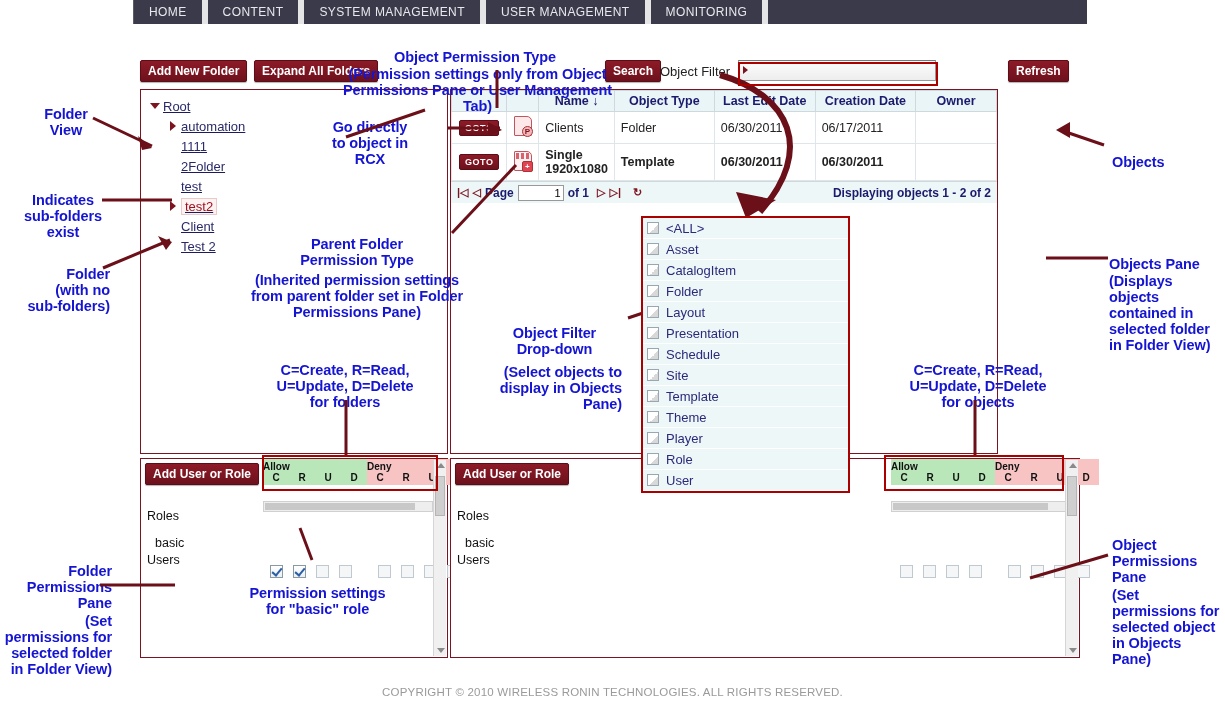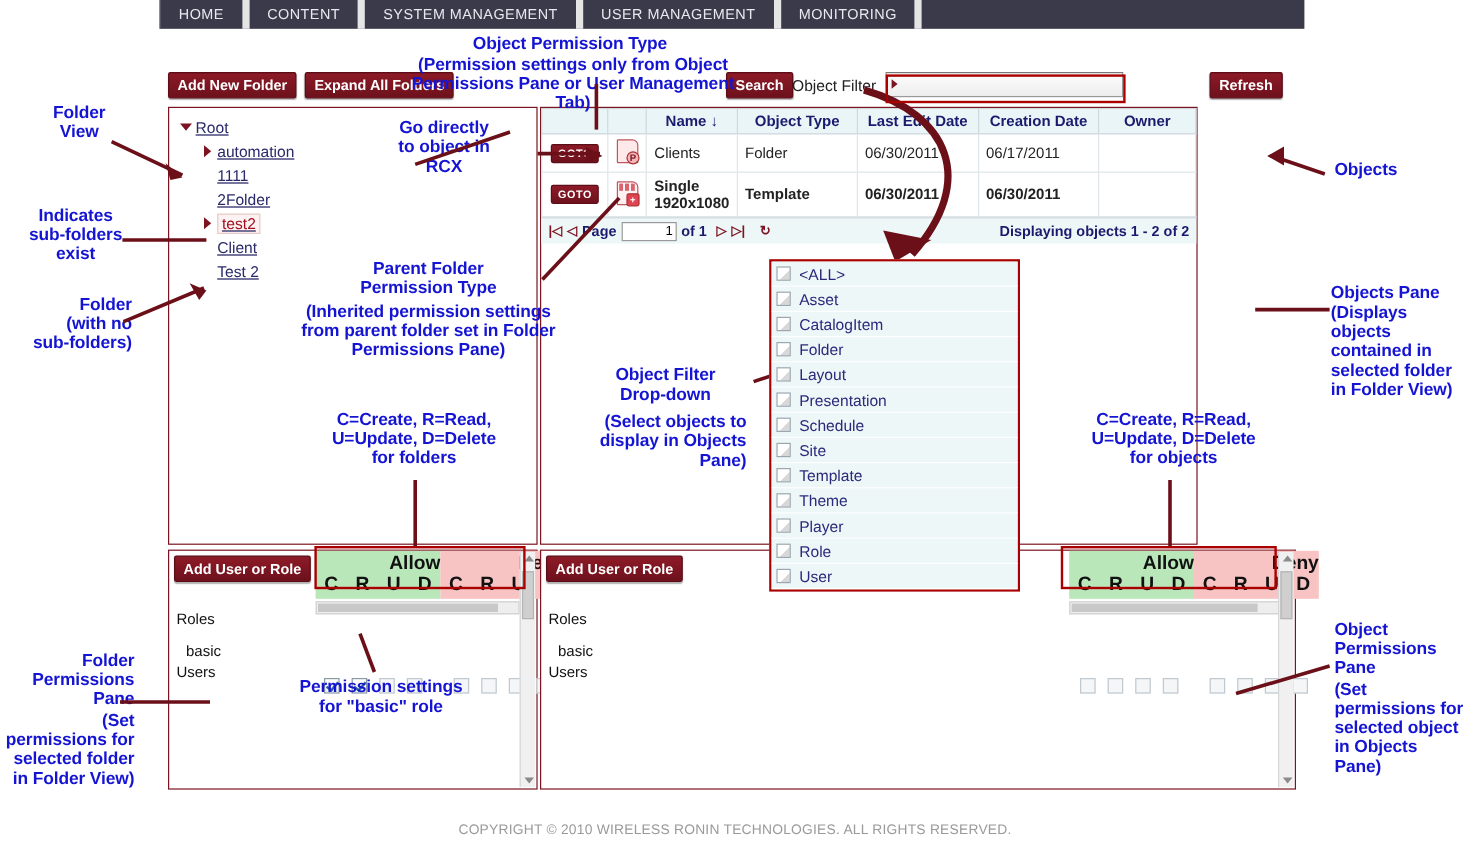--- a/index.html
+++ b/index.html
@@ -110,21 +110,21 @@
   .pager input {
     width:46px; height:16px; font-size:11px; text-align:right;
     border:1px solid #999; margin:0 4px;
   }
   .pager .right { margin-left:auto; }
 
   
   .permhead { position:relative; height:40px; }
   .btn-adduser { position:absolute; left:4px; top:4px; }
   .crud-block { position:absolute; top:0; display:flex; }
-  .crud-col { width:104px; text-align:right; font-size:16px; }
+  .crud-col { width:104px; text-align:left; font-size:10px; }
   .crud-col .hdr { font-weight:bold; color:#111; padding:2px 0 0; }
   .crud-col .letters { display:flex; justify-content:space-around; font-weight:bold; color:#111; padding-bottom:2px; }
   .allow  { background:#b9e7b9; }
   .deny   { background:#f7c3c3; }
 
   .permbody { position:relative; font-size:12.5px; color:#111; }
   .permrow-label { font-weight:normal; padding:2px 6px; }
   .permrow-item  { padding:1px 6px 1px 14px; }
   .chkrow { position:absolute; display:flex; }
   .chkgrp { display:flex; }
@@ -165,21 +165,21 @@
   }
   #filterDrop .obox {
     width:12px;height:12px;border:1px solid #9aa7b0;background:#fafafa;
     margin-right:7px; flex:0 0 12px;
     background-image:linear-gradient(135deg,#fff 60%,#d8d8d8 60%);
   }
 
   
   .anno {
     position:absolute; color:#1414d2; font-weight:bold; font-size:14.5px;
-    line-height:16px; letter-spacing:-.1px;
+    line-height:16px; letter-spacing:-.1px;margin-top:20px;
   }
   .ac { text-align:center; } .ar { text-align:right; } .al { text-align:left; }
 
   .hilite { position:absolute; border:2px solid #aa0000; pointer-events:none; z-index:30; }
 
   svg.lines { position:absolute; left:0; top:0; width:1225px; height:704px; pointer-events:none; z-index:25; }
 
   #footer {
     position:absolute; left:0; top:686px; width:1225px; text-align:center;
     font-size:11.5px; color:#9a9a9a; letter-spacing:.2px;
@@ -221,20 +221,24 @@
         </span>
       <span class="tlabel">automation</span>
     </div>
     <div class="tnode" style="padding-left:18px">
       <span class="tw"></span>
       <span class="tlabel">1111</span>
     </div>
     <div class="tnode" style="padding-left:18px">
       <span class="tw"></span>
       <span class="tlabel">2Folder</span>
+    </div>
+    <div class="tnode" style="padding-left:18px">
+      <span class="tw"></span>
+      <span class="tlabel">test</span>
     </div>
     <div class="tnode" style="padding-left:18px">
       <span class="tw">
           <span class="arrow-right"></span>
         </span>
       <span class="tlabel sel">test2</span>
     </div>
     <div class="tnode" style="padding-left:18px">
       <span class="tw"></span>
       <span class="tlabel">Client</span>

